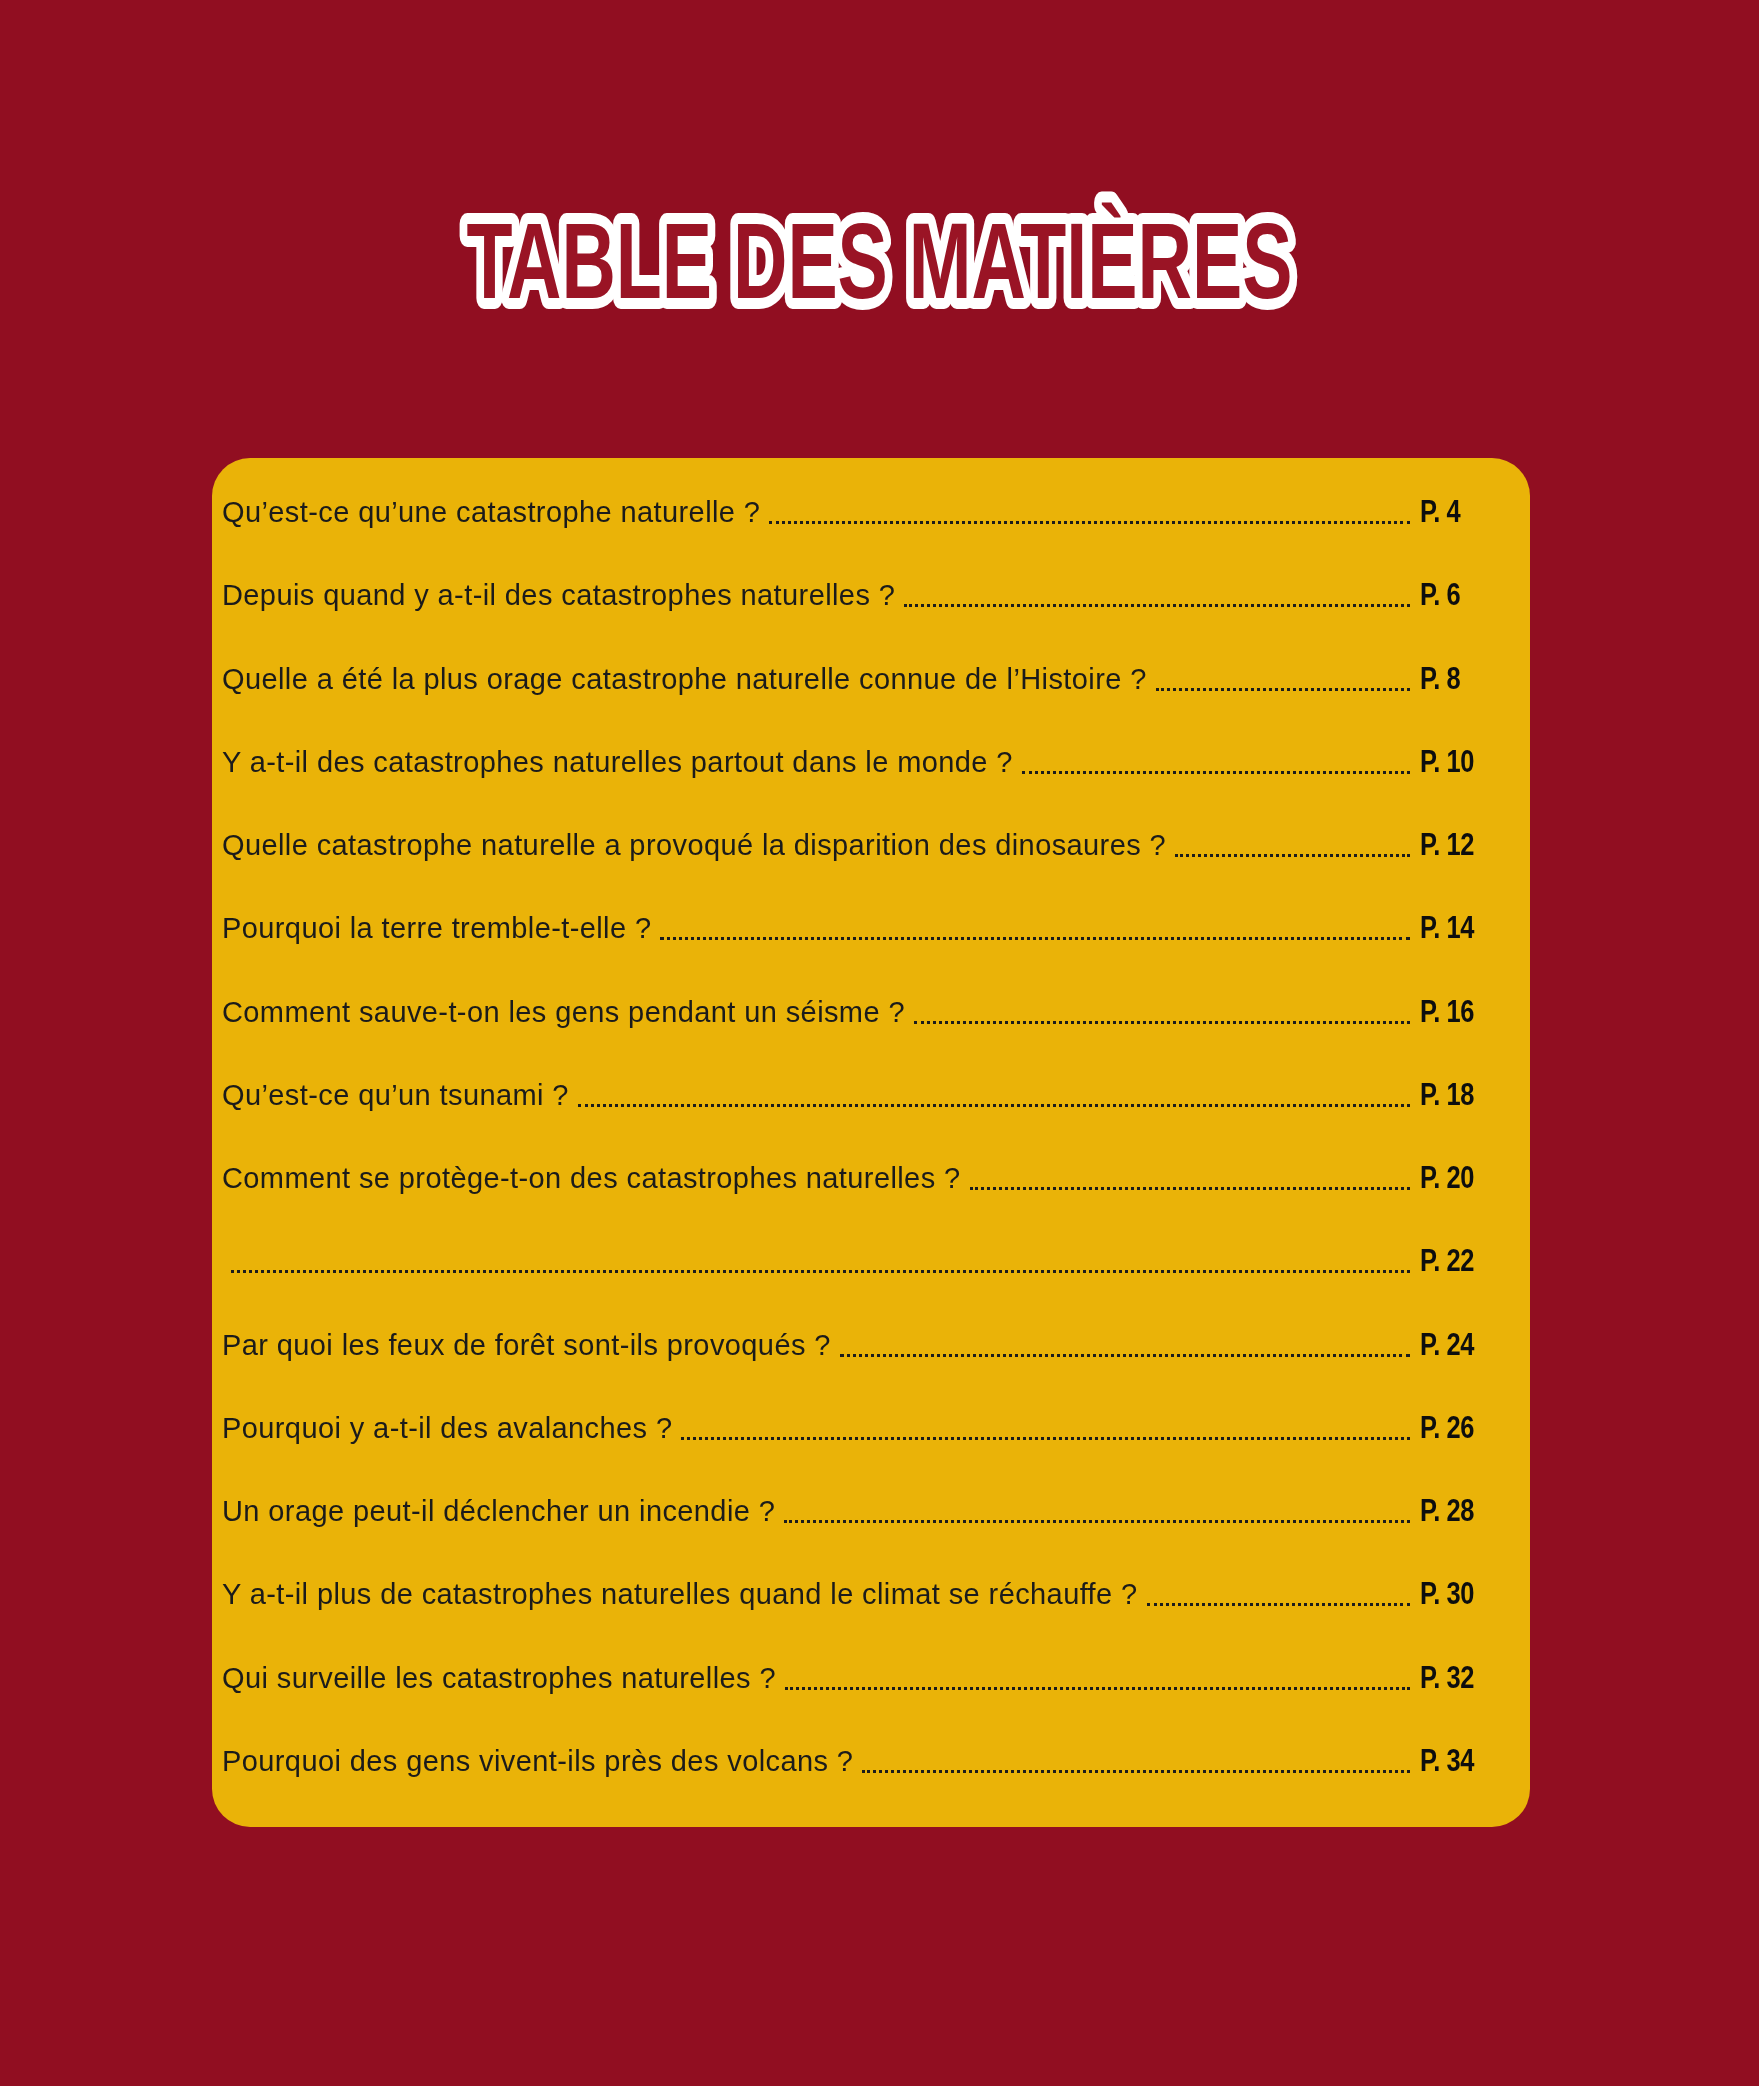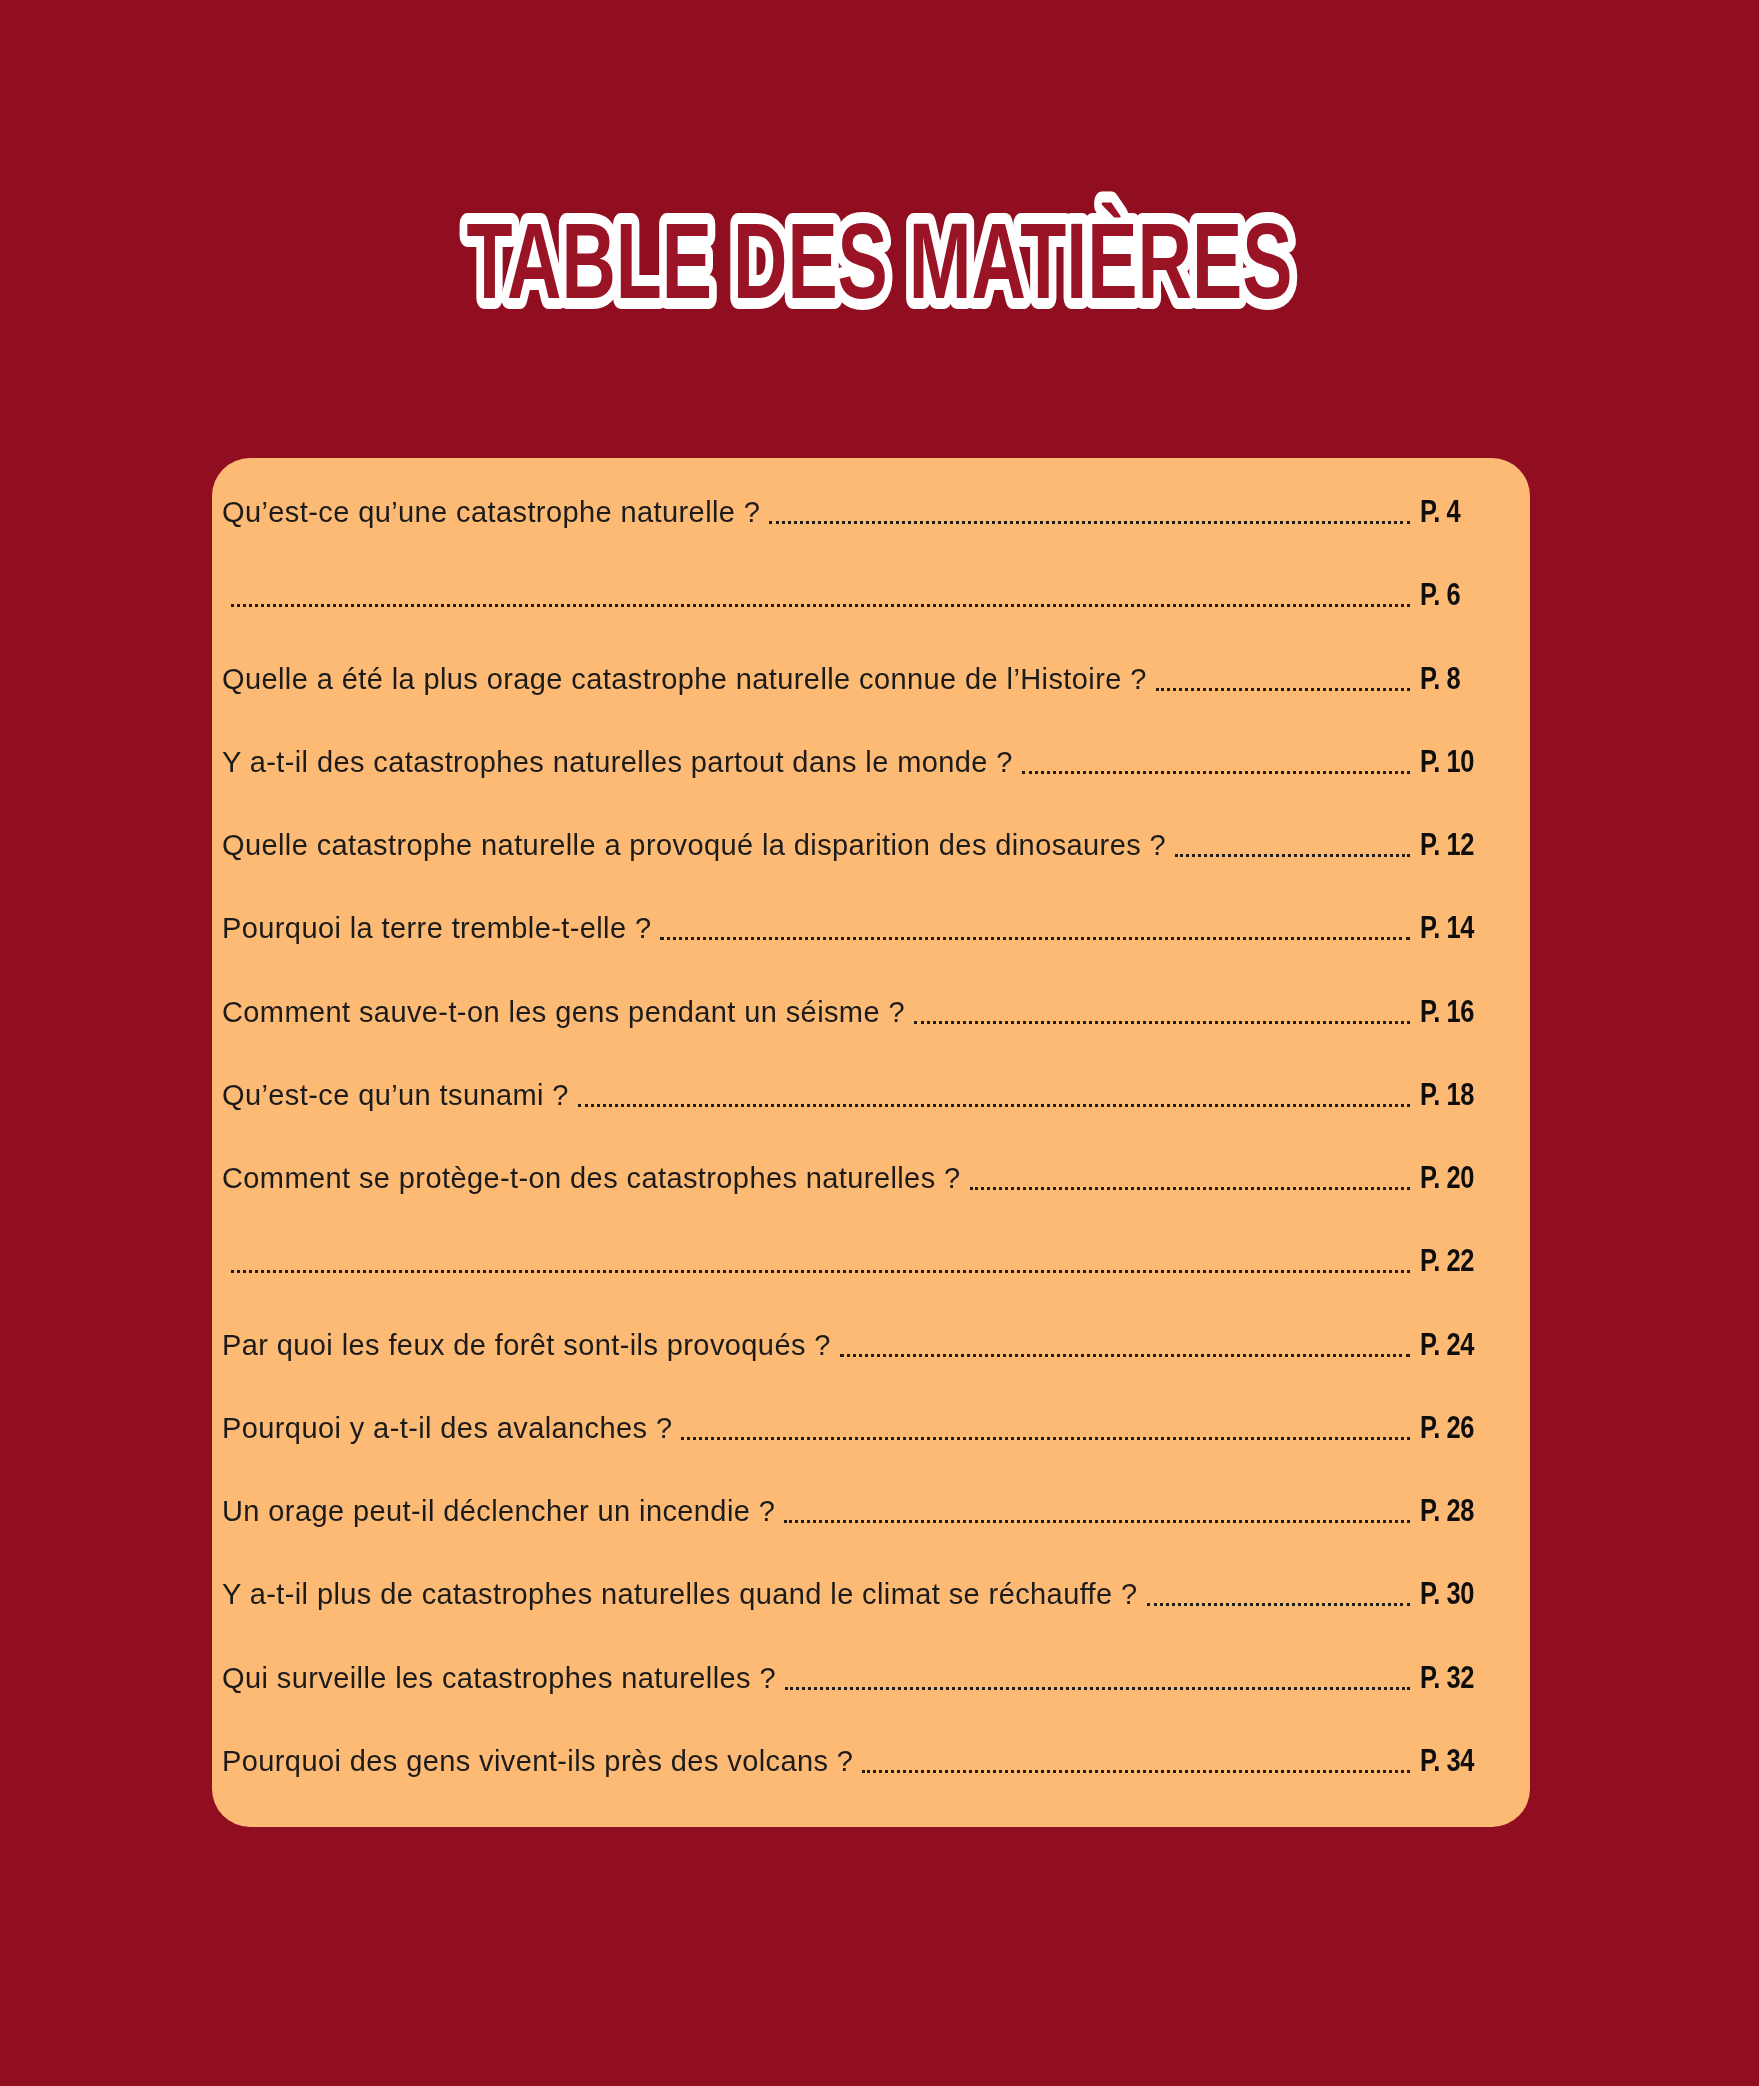--- a/index.html
+++ b/index.html
@@ -69,27 +69,28 @@
     letter-spacing: -0.5px;
   }
 </style>
 </head>
 <body style="background: rgb(145, 14, 33);">
 
 <svg class="title-svg" viewBox="0 0 1768 400" aria-hidden="false">
   <text x="884" y="300" text-anchor="middle" font-size="108" textLength="830" lengthAdjust="spacingAndGlyphs" stroke-width="22" stroke-linejoin="round" stroke-linecap="round" paint-order="stroke fill" fill="#9A1425" stroke="#FFFFFF">TABLE DES MATIÈRES</text>
 </svg>
 
-<div class="toc-card" style="background: #fdba74; padding-left: 10px;">
+<div class="toc-card" style="background: #eab308; padding-left: 10px;">
 
   <div style="display:contents;"><div class="toc-row">
         <span class="toc-label">Qu’est-ce qu’une catastrophe naturelle ?</span>
         <span class="toc-leader"></span>
         <span class="toc-page">P. 4</span>
       </div><div class="toc-row">
+        <span class="toc-label">Depuis quand y a-t-il des catastrophes naturelles ?</span>
         <span class="toc-leader"></span>
         <span class="toc-page">P. 6</span>
       </div><div class="toc-row">
         <span class="toc-label">Quelle a été la plus orage catastrophe naturelle connue de l’Histoire ?</span>
         <span class="toc-leader"></span>
         <span class="toc-page">P. 8</span>
       </div><div class="toc-row">
         <span class="toc-label">Y a-t-il des catastrophes naturelles partout dans le monde ?</span>
         <span class="toc-leader"></span>
         <span class="toc-page">P. 10</span>

